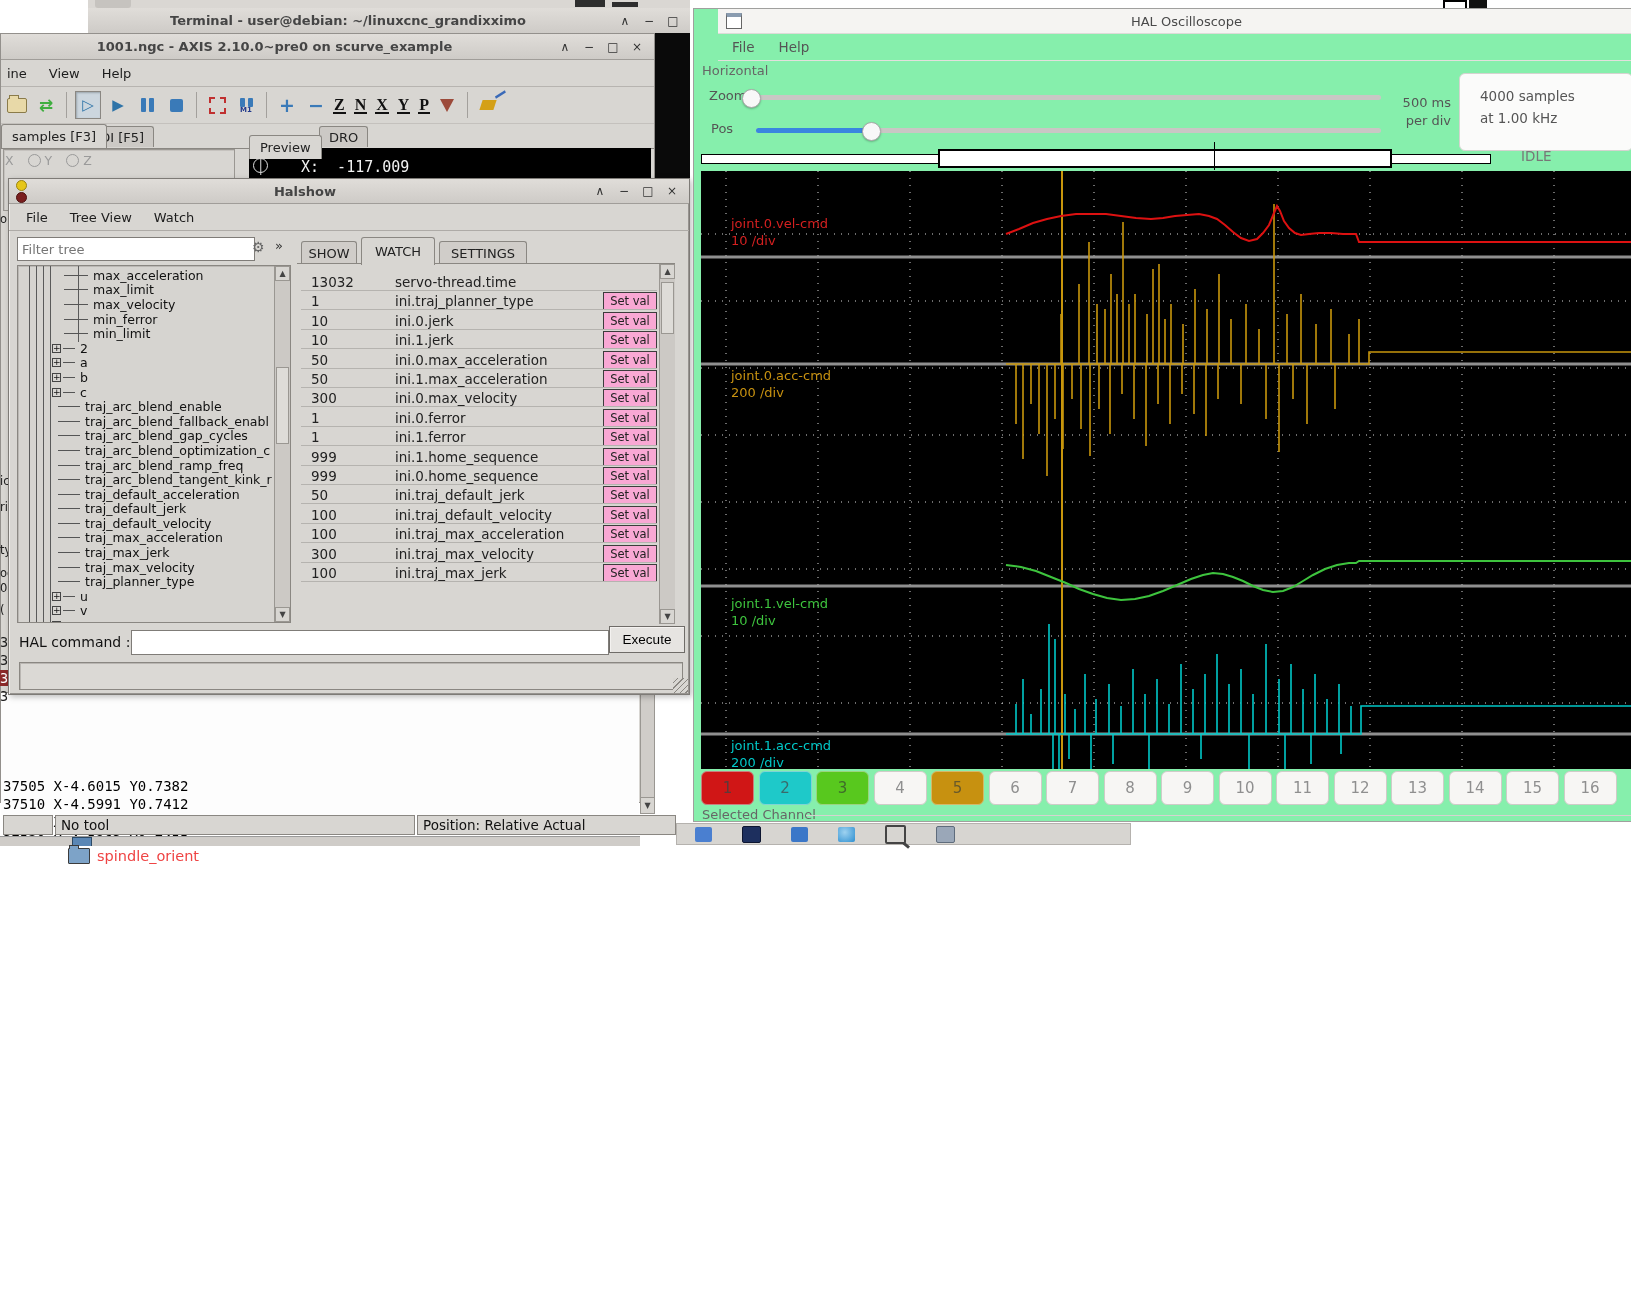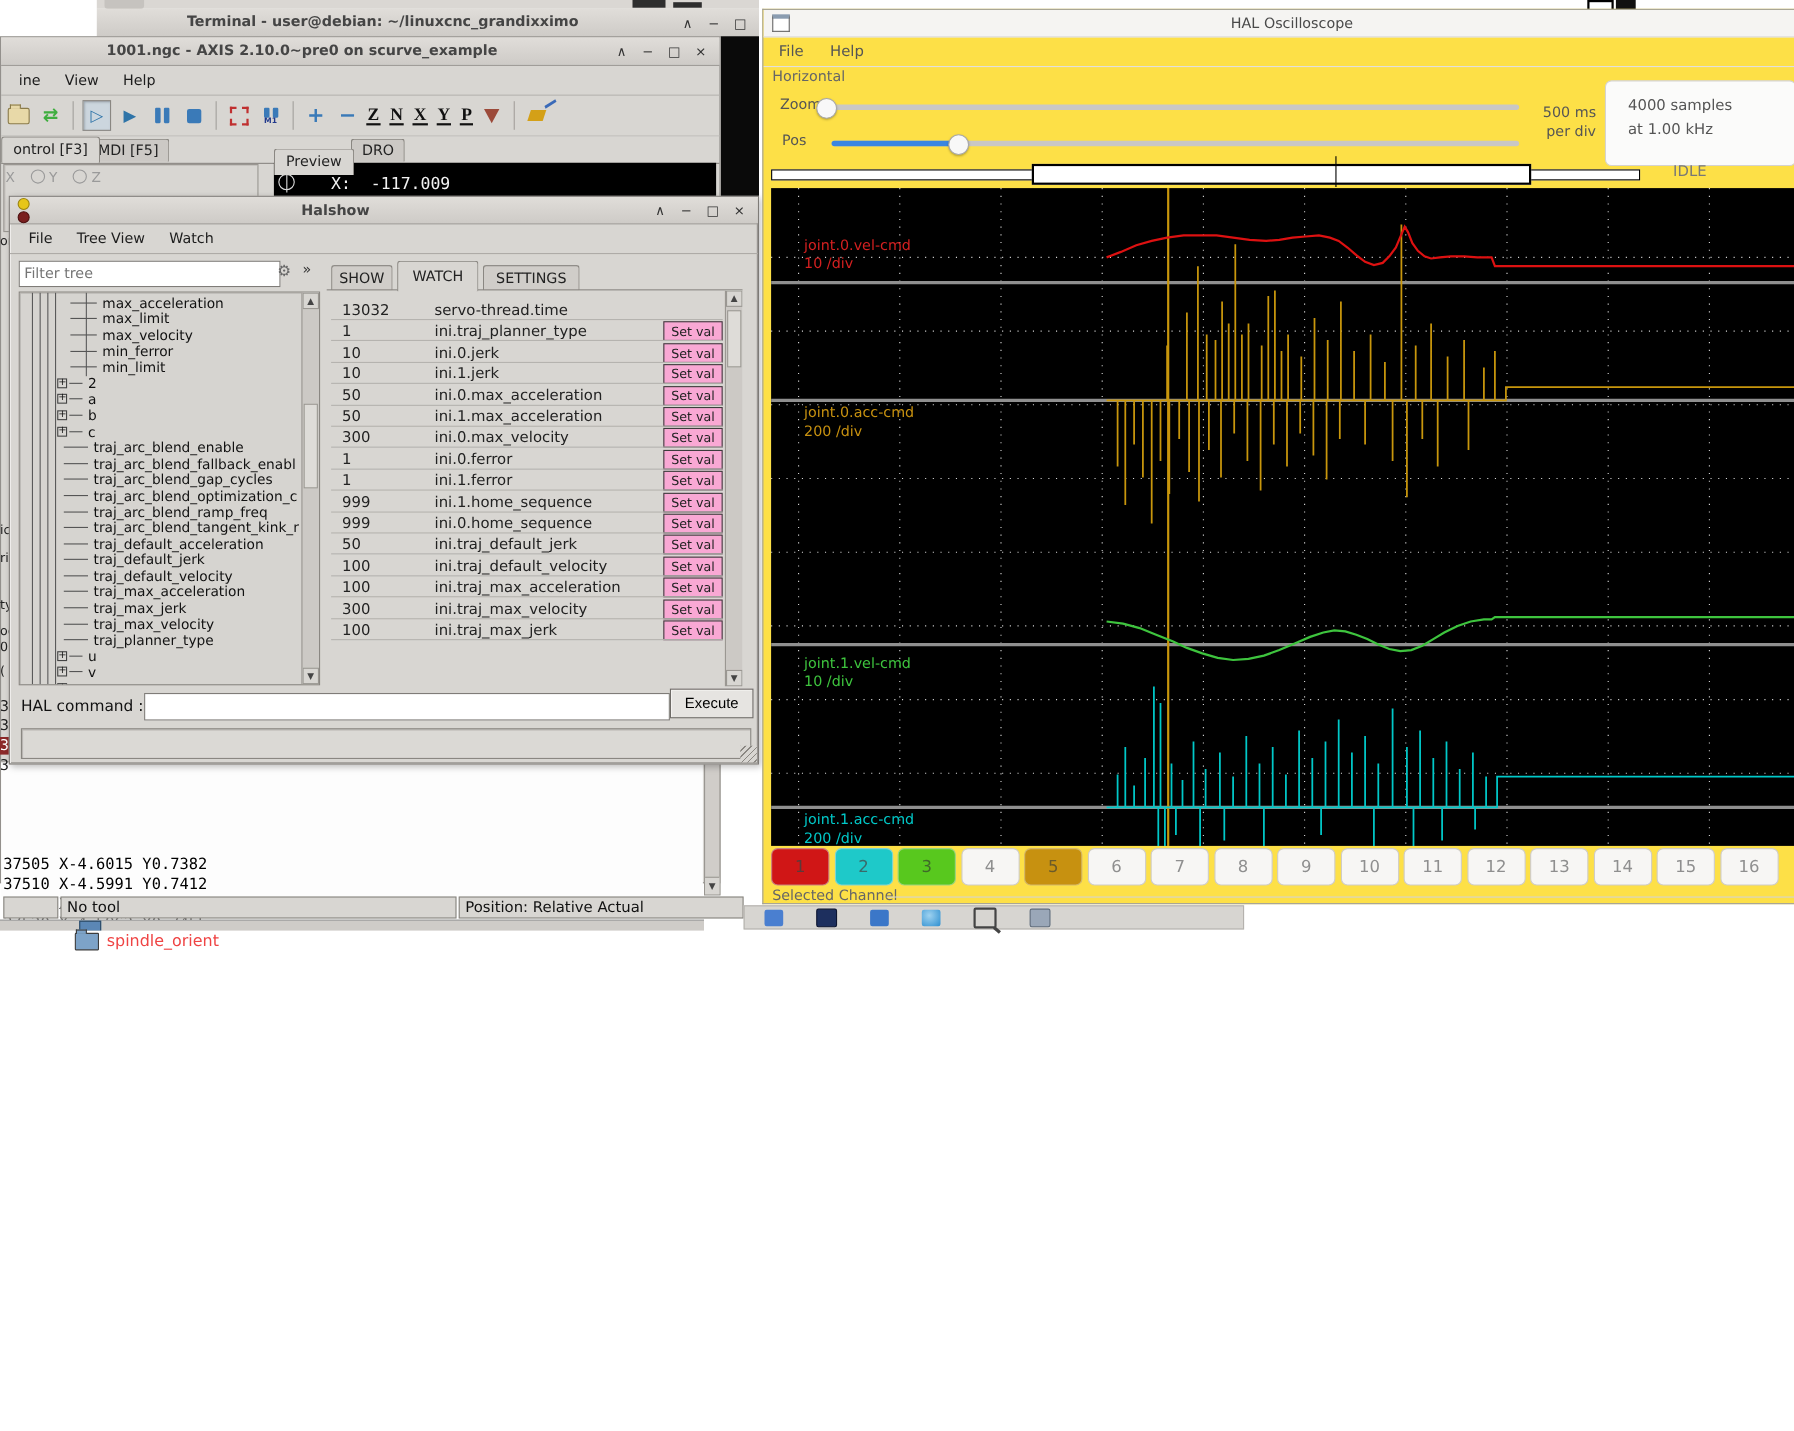--- a/index.html
+++ b/index.html
@@ -25,21 +25,21 @@
   .tr-frag1{left:1443px;top:0;width:20px;height:9px;background:#fff;border:2px solid #000;}
   .tr-frag2{left:1469px;top:0;width:18px;height:9px;background:#111;}
 
   
   .terminal-bar{left:88px;top:8px;width:602px;height:25px;}
   .terminal-strip{left:655px;top:33px;width:35px;height:659px;background:#0a0a0a;}
 
   
   .axis-win{left:0;top:33px;width:655px;height:770px;background:#d8d6d2;border:1px solid #93908c;box-sizing:border-box;}
   .axis-title{height:25px;}
-  .axis-menu{height:26px;padding-left:16px;border-bottom:1px solid #b7b4b0;}
+  .axis-menu{height:26px;padding-left:6px;border-bottom:1px solid #b7b4b0;}
   .axis-toolbar{height:36px;display:flex;align-items:center;gap:5px;padding-left:4px;border-bottom:1px solid #c4c1bd;}
   .tb-sep{width:1px;height:26px;background:#a3a09c;margin:0 3px;}
   .icon24{width:24px;height:26px;display:flex;align-items:center;justify-content:center;}
   .ic-folder{width:18px;height:13px;background:#e8d9a8;border:1px solid #8a7b4a;border-radius:2px;position:relative;}
   .ic-folder:before{content:"";position:absolute;top:-4px;left:1px;width:8px;height:3px;background:#e8d9a8;border:1px solid #8a7b4a;border-bottom:none;}
   .ic-reload{color:#3fae3f;font-weight:bold;font-size:17px;}
   .ic-playbox{border:1px solid #8a8782;background:#ccd6de;box-shadow:inset 1px 1px 2px #9aa4ac;}
   .ic-play{color:#2f74a8;font-size:15px;}
   .ic-ff{color:#2f74a8;font-size:15px;}
   .pausebars{display:flex;gap:3px;}
@@ -121,22 +121,22 @@
   .wrow .sv:empty{display:none;}
   .halcmd-label{position:absolute;left:10px;top:455px;font-size:14px;color:#111;}
   .halcmd-input{position:absolute;left:122px;top:451px;width:472px;height:21px;border:1px solid #7f7c78;background:#fff;}
   .exec-btn{position:absolute;left:600px;top:447px;width:76px;height:27px;font-size:13.5px;}
   .hal-output{position:absolute;left:10px;top:483px;width:662px;height:26px;border:1px solid #8a8782;
               box-shadow:inset 1px 1px 0 #b9b6b2;background:#dbd9d5;}
   .grip{position:absolute;right:1px;bottom:1px;width:15px;height:15px;
         background:repeating-linear-gradient(135deg,#d8d6d2 0 3px,#8a8782 3px 4px);}
 
   
-  .scope-win{left:693px;top:8px;width:938px;height:814px;background:#fde047;border:1px solid #a0a09e;
-             border-right:none;box-sizing:border-box;overflow:hidden;}
+  .scope-win{left:693px;top:8px;width:938px;height:814px;background:#86efac;border:1px solid #a0a09e;
+             border-right:none;box-sizing:border-box;overflow:hidden;padding-left:24px;}
   .scope-title{height:24px;background:#f5f4f2;border-bottom:1px solid #dddbd8;display:flex;align-items:center;}
   .scope-title .ttl{flex:1;text-align:center;font-size:13px;color:#4a4a4a;font-weight:bold;}
   .scope-appicon{width:14px;height:11px;border:1px solid #666;background:#fff;margin-left:8px;border-top:4px solid #8a9cb0;}
   .scope-menu{height:26px;display:flex;gap:24px;align-items:center;padding-left:14px;font-size:13.5px;color:#555;
               border-bottom:1px solid #e2e0dd;}
   .grp-label{position:absolute;font-size:13px;color:#666;}
   .slider-label{position:absolute;font-size:13px;color:#555;}
   .slider-track{position:absolute;height:5px;background:#c9c7c4;border-radius:3px;}
   .slider-fill{position:absolute;height:5px;background:#3a86e0;border-radius:3px;}
   .slider-thumb{position:absolute;width:17px;height:17px;border-radius:50%;background:#f8f8f8;border:1px solid #a8a8a8;
@@ -265,21 +265,21 @@
       </span>
     <span class="icon24">
         <i class="ic-cone"></i>
       </span>
     <span class="tb-sep"></span>
     <span class="icon24">
         <i class="ic-broom"></i>
       </span>
   </div>
   <div class="axis-tabs">
-    <span class="tab active" style="left:0;top:3px;">ontrol [F3]</span>
+    <span class="tab active" style="left:0;top:3px;">samples [F3]</span>
     <span class="tab" style="left:78px;top:5px;">MDI [F5]</span>
     <span class="tab active" style="left:248px;top:14px;">Preview</span>
     <span class="tab" style="left:318px;top:5px;">DRO</span>
   </div>
   <div class="axis-tabline"></div>
   <div class="axis-left-panel"></div>
   <div class="axis-radios">
     <span><span>X</span></span>
     <span><i class="radio"></i><span>Y</span></span>
     <span><i class="radio"></i><span>Z</span></span>

